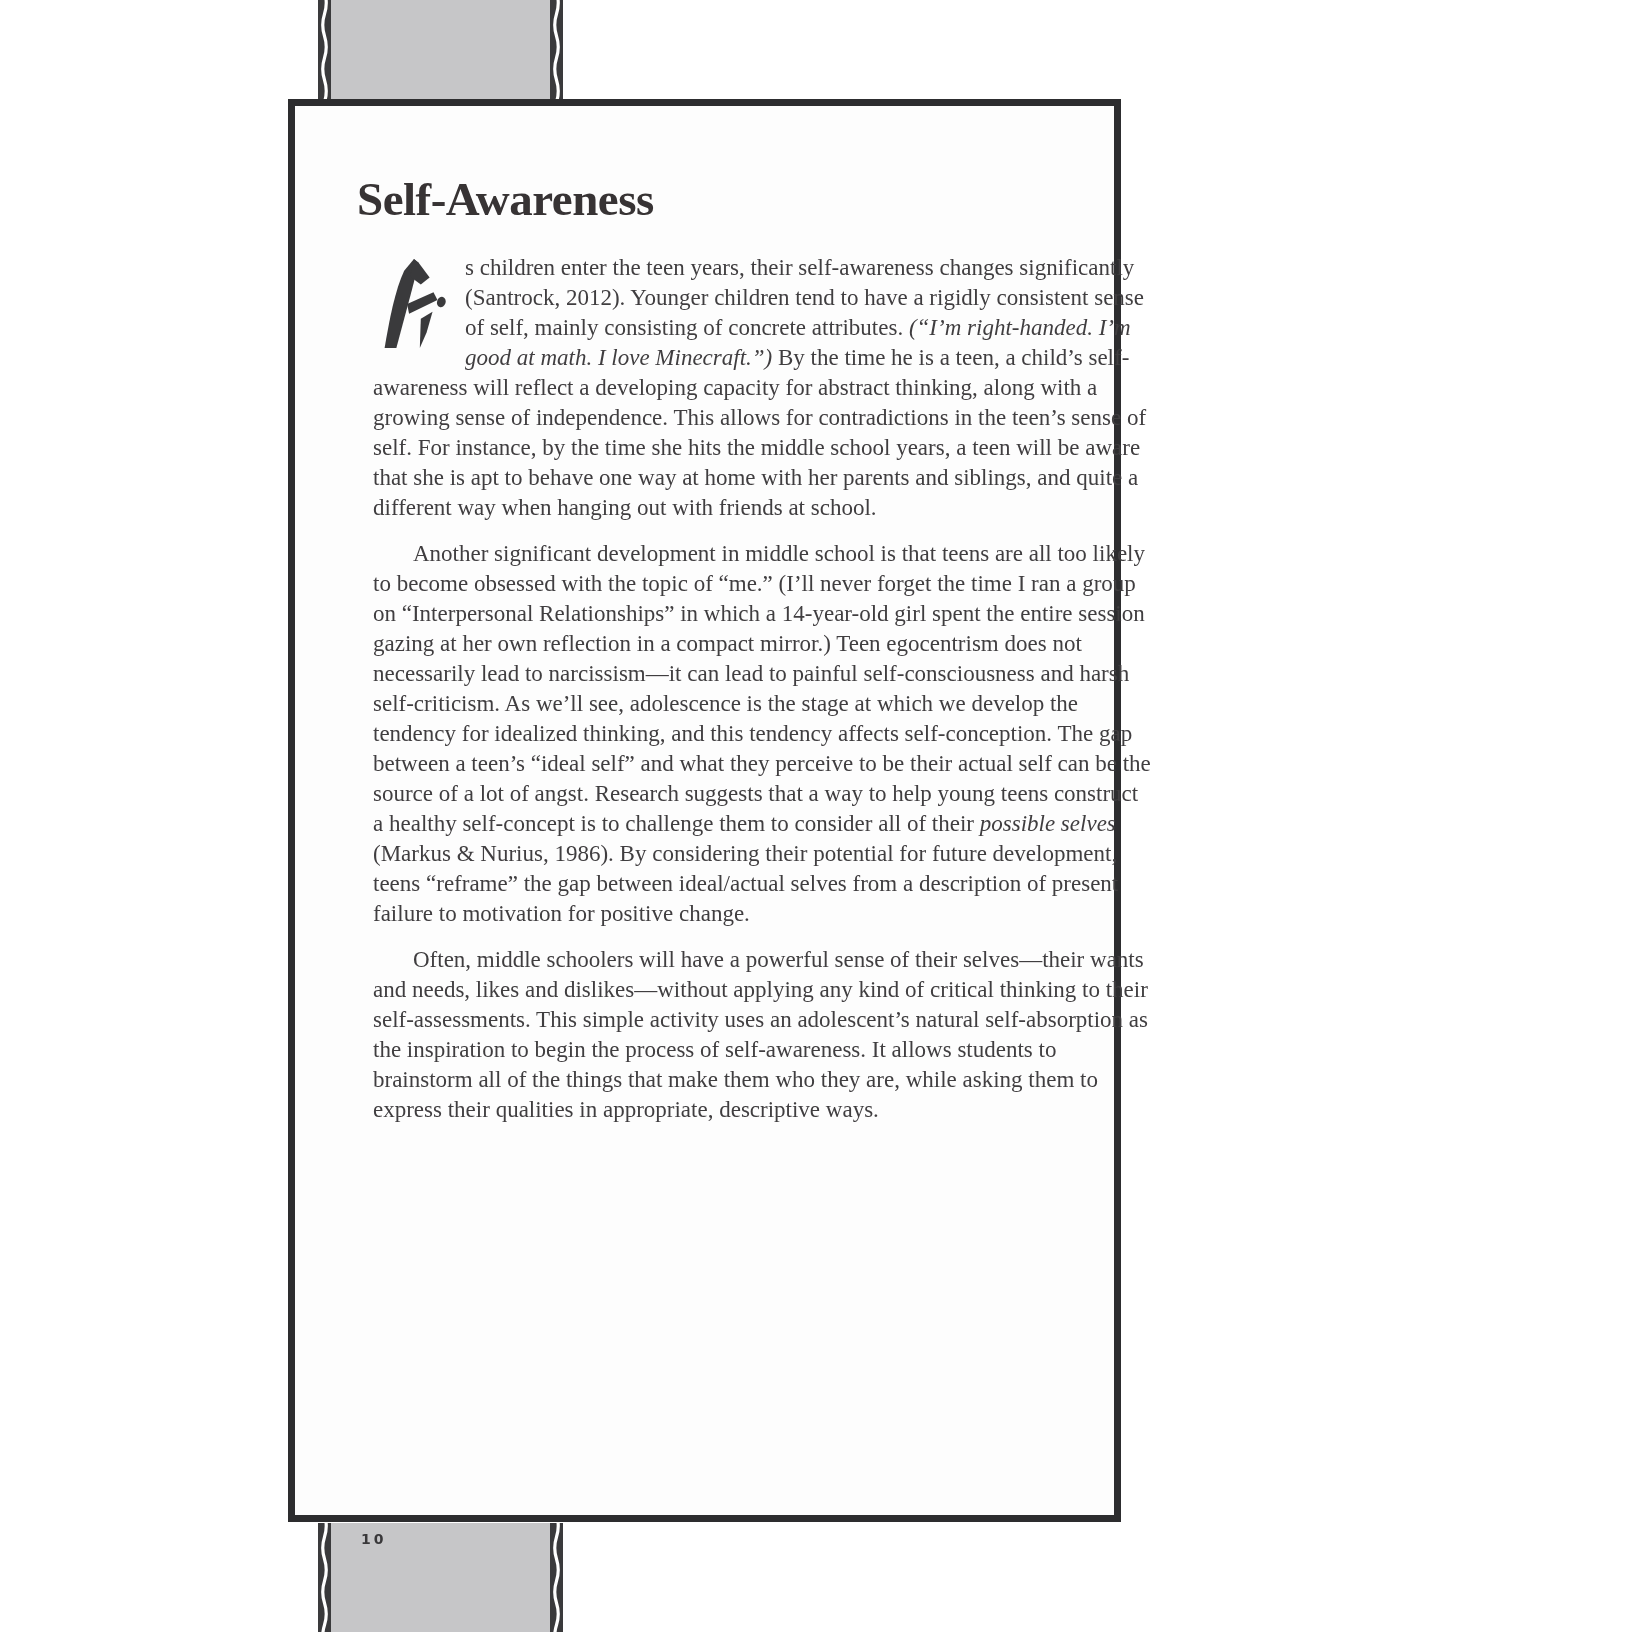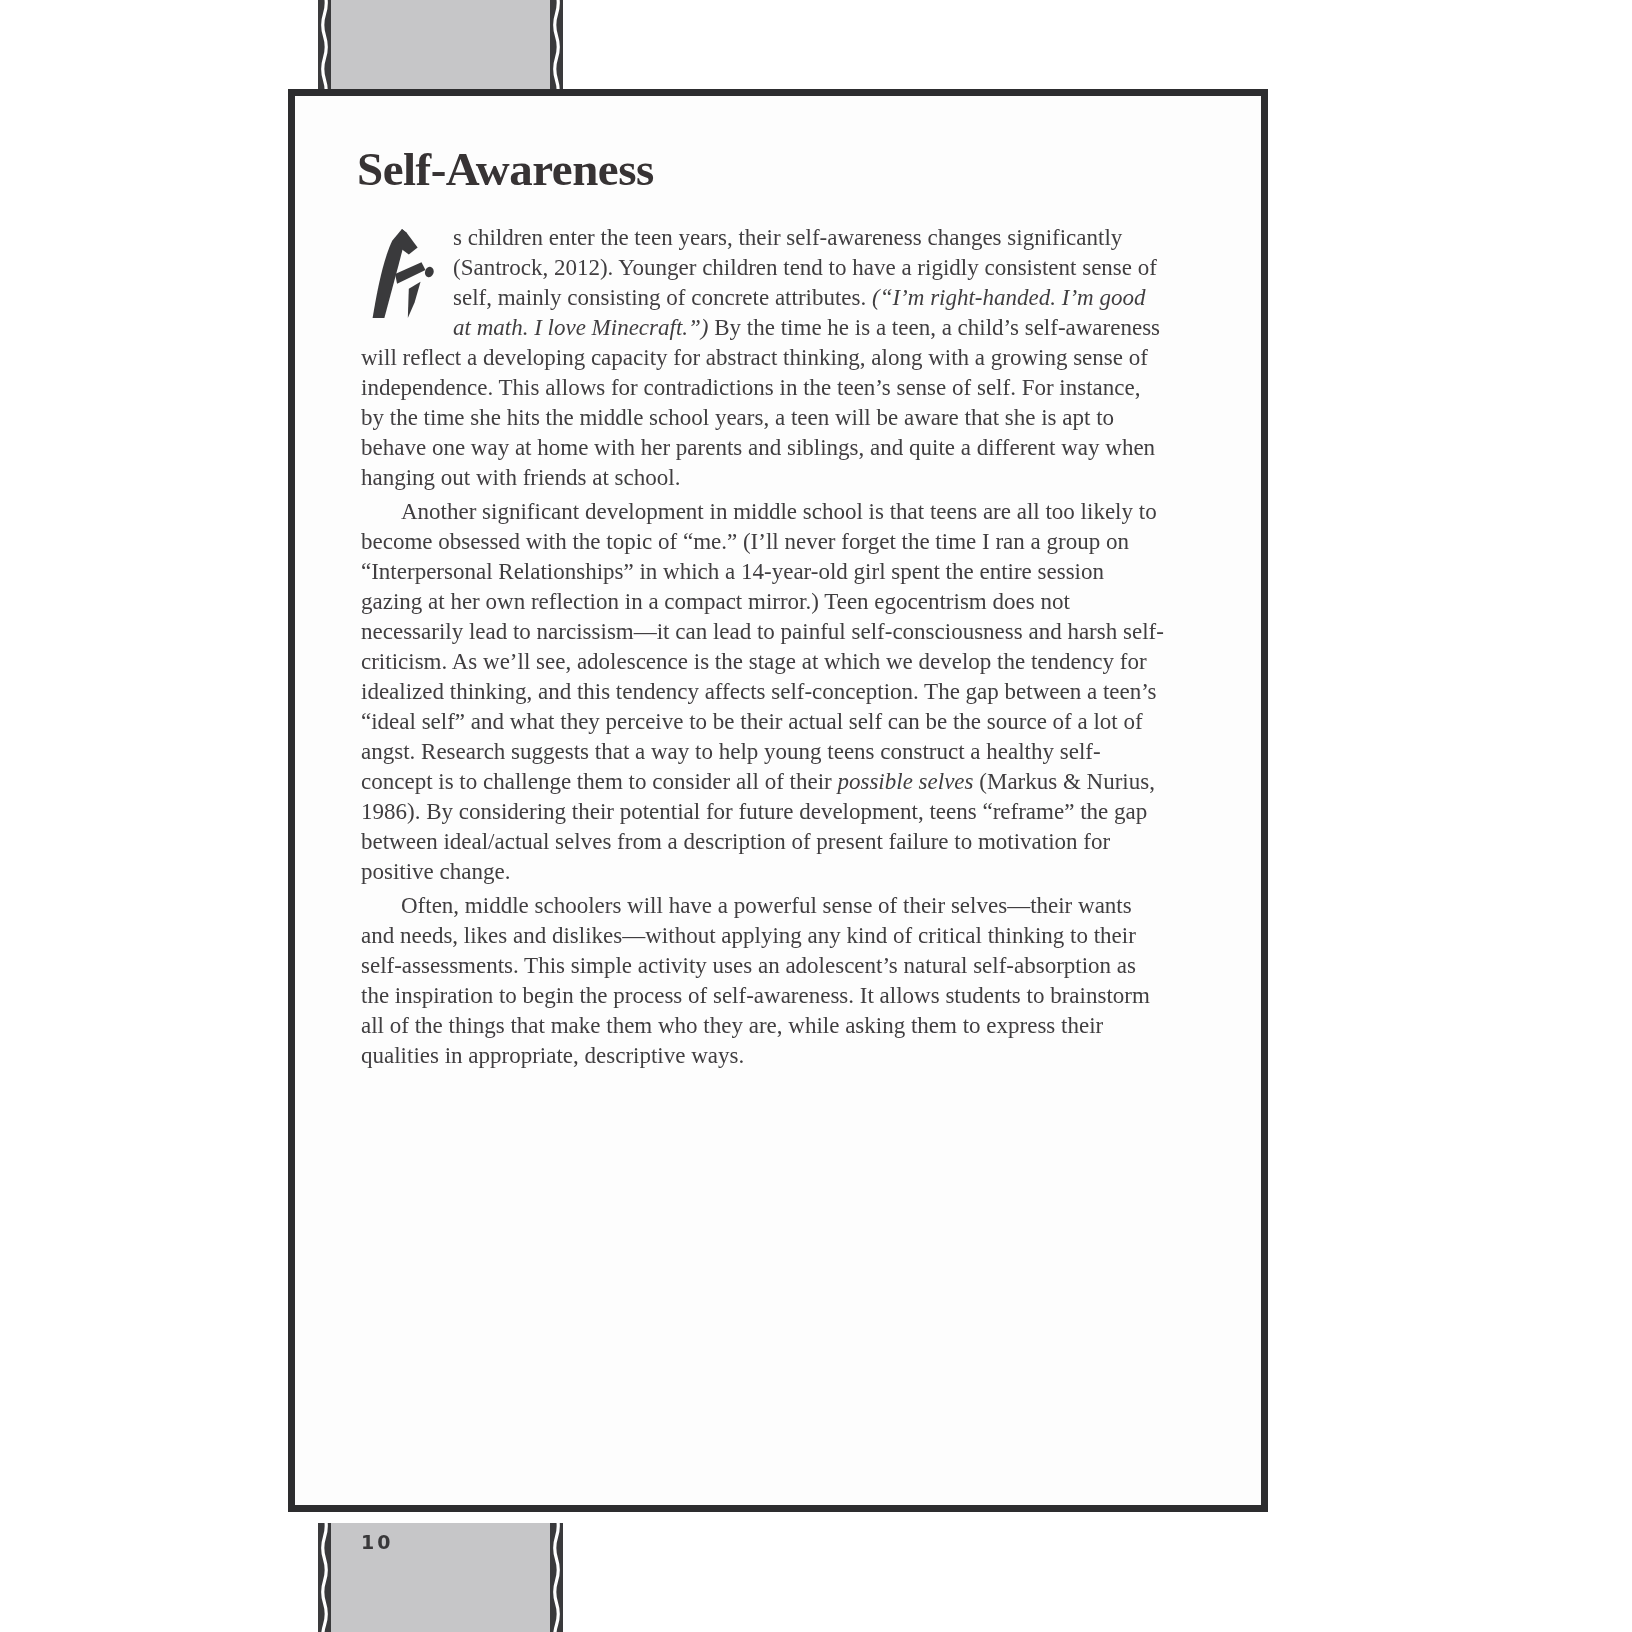--- a/index.html
+++ b/index.html
@@ -25,42 +25,42 @@
     width:13px;height:146px;
     background:#3a3a3c;
     display:block;
   }
   .strip-left{left:0;}
   .strip-right{right:0;}
 
   
   .frame{
     position:absolute;
-    left:288px;top:89px;
-    width:980px;height:1423px;
+    left:288px;top:99px;
+    width:833px;height:1423px;
     box-sizing:border-box;
     border:7px solid #2d2d2f;
     background:#fdfdfd;
-    padding:46px 94px 0 62px;
+    padding:66px 94px 0 62px;
   }
   .title{
     margin:0 0 27px 0;
     font-size:47px;
     font-weight:700;
     letter-spacing:-0.5px;
     color:#373334;
   }
   .bodytext{
     width:813px;
     font-size:23px;
     line-height:30px;
     color:#403e40;
     text-align:left;
   }
-  .bodytext p{margin:4px;}
+  .bodytext p{margin:16px;}
   .bodytext p.indent{text-indent:40px;}
   .bodytext em{font-style:italic;}
 
   
   .dropcap{
     float:left;
     width:74px;height:90px;
     margin:5px 16px 0 2px;
   }
   .dropcap svg{display:block;width:74px;height:90px;}
@@ -70,21 +70,21 @@
     overflow:hidden;clip-path:inset(50%);
     white-space:nowrap;
   }
 
   
   .pagenum{
     position:absolute;
     left:361px;top:1531px;
     font-family:"DejaVu Sans", sans-serif;
     font-weight:700;
-    font-size:19px;
+    font-size:14px;
     letter-spacing:3px;
     color:#39383a;
   }
   .credit{
     position:absolute;
     right:367px;top:1536px;
     font-size:16.5px;
     color:#3b3a3c;
     white-space:nowrap;
   }

